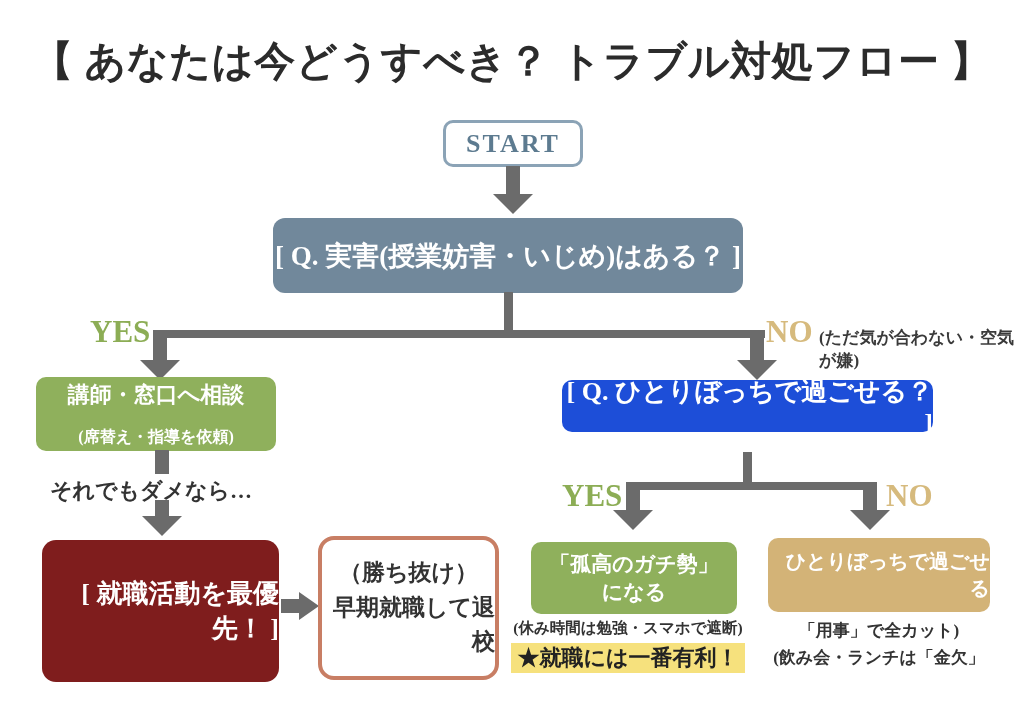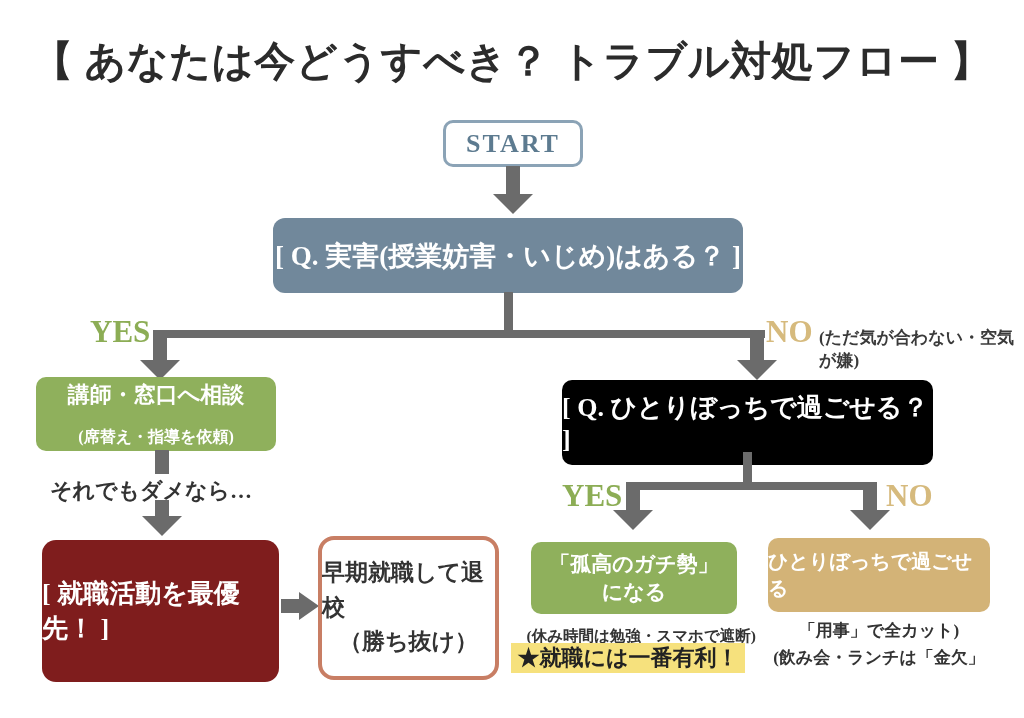--- a/index.html
+++ b/index.html
@@ -6,21 +6,21 @@
   .canvas {
     position:relative; width:1024px; height:718px; background:#ffffff;
     font-family:Liberation Serif, serif; overflow:hidden;
   }
   .title {
     position:absolute; top:34px; left:0; width:100%; text-align:center;
     font-size:41px; font-weight:900; color:#2b2b2b; letter-spacing:0.5px;
   }
   .node {
     position:absolute; display:flex; flex-direction:column; align-items:center;
-    justify-content:center; text-align:left; box-sizing:border-box;
+    justify-content:center; text-align:right; box-sizing:border-box;
   }
   .start {
     left:443px; top:120px; width:140px; height:47px; background:#ffffff;
     border:3.5px solid #8ba3b6; border-radius:10px; color:#5d7b90;
     font-size:26px; font-weight:800; letter-spacing:2px;
   }
   .q1 {
     left:273px; top:218px; width:470px; height:75px; background:#71889b;
     border-radius:12px; color:#ffffff; font-size:27px; font-weight:800;
   }
@@ -34,30 +34,30 @@
   .red-l {
     left:42px; top:540px; width:237px; height:142px; background:#7f1d1d;
     border-radius:14px; color:#ffffff; font-size:26px; font-weight:800;
   }
   .white-box {
     left:318px; top:536px; width:181px; height:144px; background:#ffffff;
     border:4px solid #c87e64; border-radius:16px; color:#333333;
     font-size:23px; font-weight:800; line-height:1.5;
   }
   .q2 {
-    left:562px; top:380px; width:371px; height:85px; background:#000000;
+    left:562px; top:380px; width:371px; height:52px; background:#1d4ed8;
     border-radius:10px; color:#ffffff; font-size:26px; font-weight:800;
   }
   .green-r {
     left:531px; top:542px; width:206px; height:72px; background:#8fb05c;
     border-radius:10px; color:#ffffff; font-size:21px; font-weight:800; line-height:1.35;
   }
   .loner-note {
-    position:absolute; left:500px; top:618px; width:256px; text-align:right;
-    font-size:15.5px; font-weight:700; color:#333333;margin-top:8px;
+    position:absolute; left:500px; top:618px; width:256px; text-align:center;
+    font-size:15.5px; font-weight:700; color:#333333;
   }
   .loner-highlight { position:absolute; left:500px; top:643px; width:256px; text-align:center; }
   .loner-highlight span {
     background:#f6e17d; padding:2px 6px 3px 6px; font-size:22px; font-weight:900; color:#222222;
   }
   .tan-r {
     left:768px; top:538px; width:222px; height:74px; background:#d3b377;
     border-radius:10px; color:#ffffff; font-size:20px; font-weight:800;
   }
   .greeting-note {
@@ -142,22 +142,22 @@
   <div class="head-down a4h"></div>
 
   <div class="node red-l">
     <div>[ 就職活動を最優先！ ]</div>
   </div>
 
   <div class="shaft a5s"></div>
   <div class="head-right a5h"></div>
 
   <div class="node white-box">
+    <div>（勝ち抜け）</div>
     <div>早期就職して退校</div>
-    <div>（勝ち抜け）</div>
   </div>
 
   <div class="node q2">
     <div>[ Q. ひとりぼっちで過ごせる？ ]</div>
   </div>
 
   <div class="shaft c2v"></div>
   <div class="shaft c2h"></div>
   <div class="shaft c2lv"></div>
   <div class="head-down c2lh"></div>

